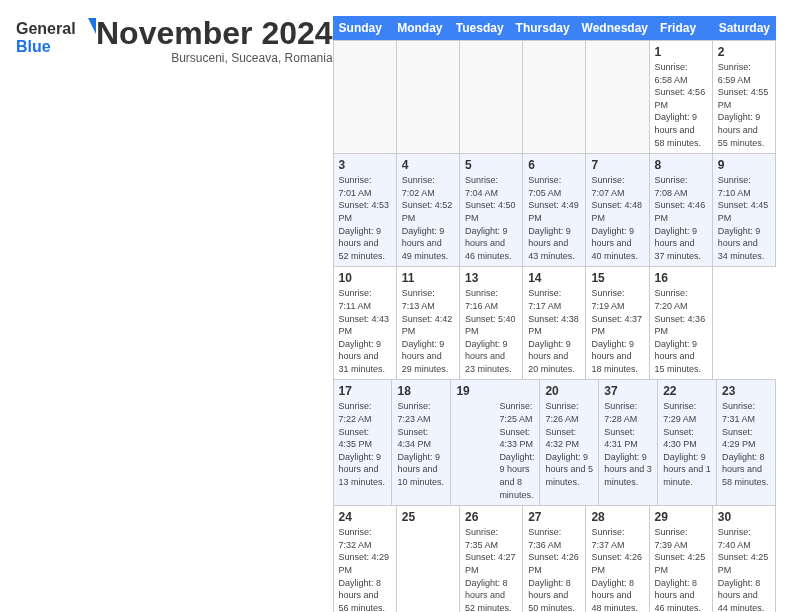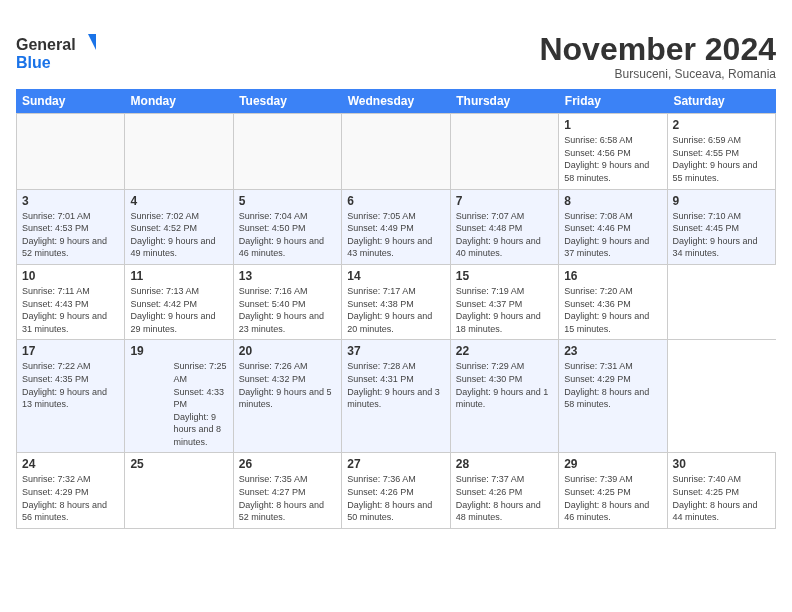--- a/index.html
+++ b/index.html
@@ -6,23 +6,23 @@
     body {
       font-family: Arial, sans-serif;
       background: #fff;
       width: 792px;
       height: 612px;
       overflow: hidden;
     }
     .page {
       width: 792px;
       height: 532px;
-      padding: 32px 16px 10px 16px;
-      display: flex;
-      flex-direction: column;
+      padding: 16px 16px 10px 16px;
+      display: flex;
+      flex-direction: row;
     }
     .header {
       display: flex;
       justify-content: space-between;
       align-items: flex-start;
       margin-bottom: 8px;
     }
     .logo {
       display: flex;
       align-items: center;
@@ -116,22 +116,22 @@
       <div class="month-title">November 2024</div>
       <div class="location">Bursuceni, Suceava, Romania</div>
     </div>
   </div>
 
   <div class="calendar">
     <div class="cal-header-row">
     <div class="cal-header-cell">Sunday</div>
         <div class="cal-header-cell">Monday</div>
         <div class="cal-header-cell">Tuesday</div>
+        <div class="cal-header-cell">Thursday</div>
         <div class="cal-header-cell">Wednesday</div>
-        <div class="cal-header-cell">Thursday</div>
         <div class="cal-header-cell">Friday</div>
         <div class="cal-header-cell">Saturday</div>
       </div>
     <div class="cal-body">
     <div class="cal-row">
           <div class="cal-cell empty"></div>
           <div class="cal-cell empty"></div>
           <div class="cal-cell empty"></div>
           <div class="cal-cell empty"></div>
           <div class="cal-cell empty"></div>
@@ -231,20 +231,26 @@
           </div>
         </div>
         <div class="cal-row">
           <div class="cal-cell shaded">
             <div class="day-num">17</div>
             <div class="cell-info" style="white-space: pre-line;">Sunrise: 7:22 AM
 Sunset: 4:35 PM
 Daylight: 9 hours and 13 minutes.</div>
           </div>
           <div class="cal-cell shaded">
+            <div class="day-num">18</div>
+            <div class="cell-info" style="white-space: pre-line;">Sunrise: 7:23 AM
+Sunset: 4:34 PM
+Daylight: 9 hours and 10 minutes.</div>
+          </div>
+          <div class="cal-cell shaded">
             <div class="day-num">19</div>
             <div class="cell-info" style="white-space: pre-line; margin-left: 43px;">Sunrise: 7:25 AM
 Sunset: 4:33 PM
 Daylight: 9 hours and 8 minutes.</div>
           </div>
           <div class="cal-cell shaded">
             <div class="day-num">20</div>
             <div class="cell-info" style="white-space: pre-line;">Sunrise: 7:26 AM
 Sunset: 4:32 PM
 Daylight: 9 hours and 5 minutes.</div>

